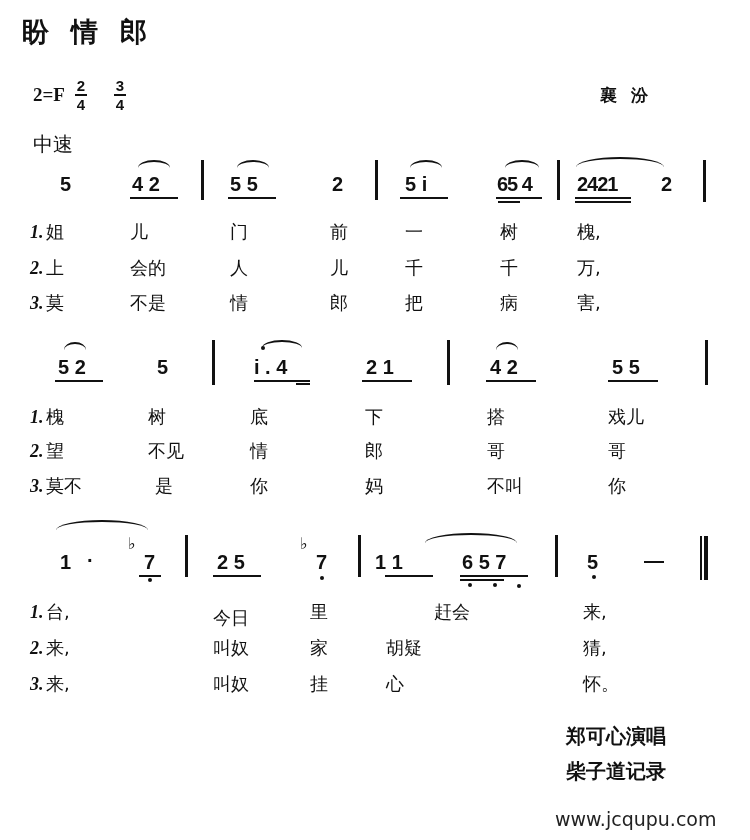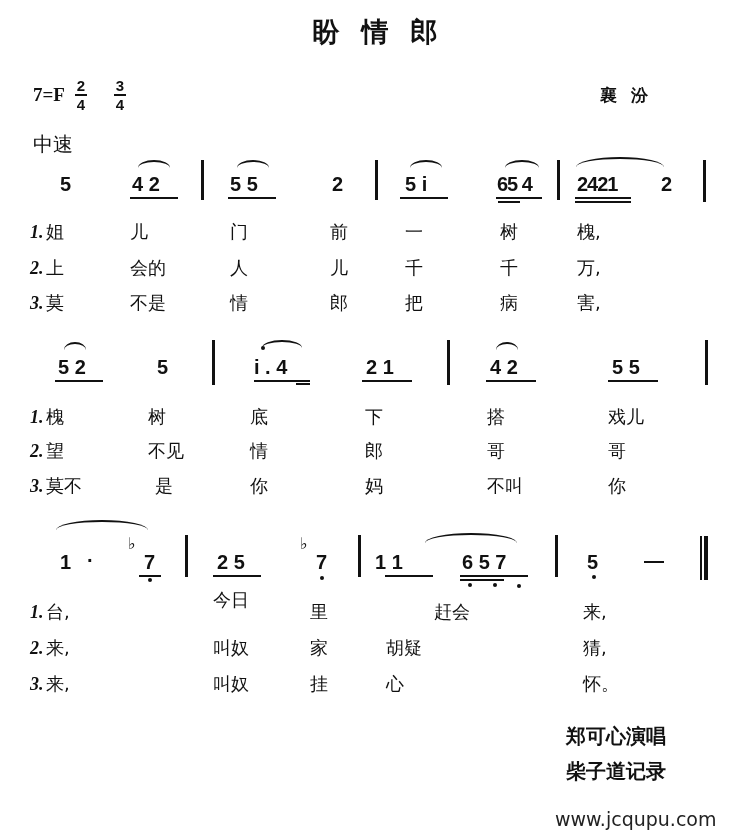--- a/index.html
+++ b/index.html
@@ -3,21 +3,21 @@
   <meta charset="utf-8">
   <style>
     html, body { margin: 0; padding: 0; }
     body {
       width: 750px; height: 840px; background: #ffffff; position: relative;
       overflow: hidden; color: #111;
       font-family: "DejaVu Sans", sans-serif;
     }
     .abs { position: absolute; }
     .title {
-      left: 0; width: 750px; top: 14px; text-align: center;
+      left: 0; width: 750px; top: 14px; text-align: left;
       font-size: 27px; letter-spacing: 22px; font-weight: bold;
       font-family: "DejaVu Serif", serif; padding-left: 22px; box-sizing: border-box;
     }
     .key { left: 33px; top: 84px; font-size: 19px; font-weight: bold; font-family: "Liberation Serif", serif; }
     .frac { position: absolute; display: flex; flex-direction: column; align-items: center;
       font-weight: bold; font-size: 15px; line-height: 15px; font-family: "Liberation Sans", sans-serif; }
     .frac .bar { width: 12px; height: 2px; background: #111; margin: 1px 0; }
     .region { left: 600px; top: 84px; font-size: 17px; font-weight: bold; letter-spacing: 14px; font-family: "DejaVu Serif", serif; }
     .tempo { left: 33px; top: 131px; font-size: 20px; font-family: "DejaVu Sans", sans-serif; }
     .note {
@@ -37,21 +37,21 @@
       font-family: "DejaVu Sans", sans-serif;
     }
     .vn { font-family: "Liberation Serif", serif; font-style: italic; font-weight: bold; }
     .credit { position: absolute; font-size: 20px; font-weight: bold; font-family: "DejaVu Sans", sans-serif; left: 566px; }
     .wm { position: absolute; left: 555px; top: 808px; font-size: 19px; color: #222; font-family: "DejaVu Sans", sans-serif; text-align: center; }
   </style>
 </head>
 <body>
 
 <div class="abs title">盼情郎</div>
-<div class="abs key">7=F</div>
+<div class="abs key">2=F</div>
 <div class="frac" style="left:75px;top:78px;">
   <span>2</span>
   <span class="bar"></span>
   <span>4</span>
 </div>
 <div class="frac" style="left:114px;top:78px;">
   <span>3</span>
   <span class="bar"></span>
   <span>4</span>
 </div>
@@ -207,21 +207,21 @@
   <div class="dot" style="left:592px;top:575px;"></div>
   <span class="note" style="left:644px;top:550px;">—</span>
   <div class="bl" style="left:700px;top:536px;height:44px;width:2px;"></div>
   <div class="bl" style="left:704px;top:536px;height:44px;width:4px;"></div>
 </div>
 
 <div>
   <div>
     <span class="lyric vn" style="left:30px;top:602px;">1.</span>
     <span class="lyric" style="left:46px;top:602px;">台,</span>
-    <span class="lyric" style="left:213px;top:590px;">今日</span>
+    <span class="lyric" style="left:213px;top:608px;">今日</span>
     <span class="lyric" style="left:310px;top:602px;">里</span>
     <span class="lyric" style="left:386px;top:602px;margin-left:48px;">赶会</span>
     <span class="lyric" style="left:583px;top:602px;">来,</span>
   </div>
   <div>
     <span class="lyric vn" style="left:30px;top:638px;">2.</span>
     <span class="lyric" style="left:46px;top:638px;">来,</span>
     <span class="lyric" style="left:213px;top:638px;">叫奴</span>
     <span class="lyric" style="left:310px;top:638px;">家</span>
     <span class="lyric" style="left:386px;top:638px;">胡疑</span>

